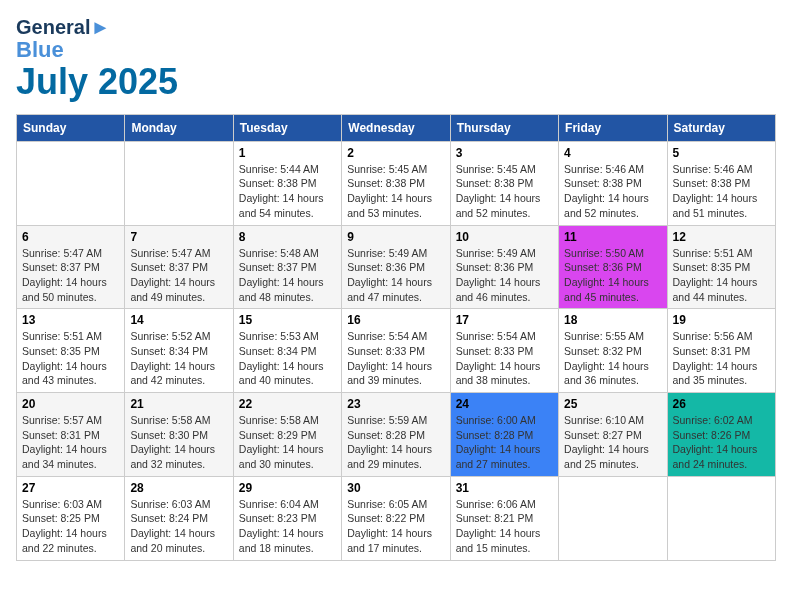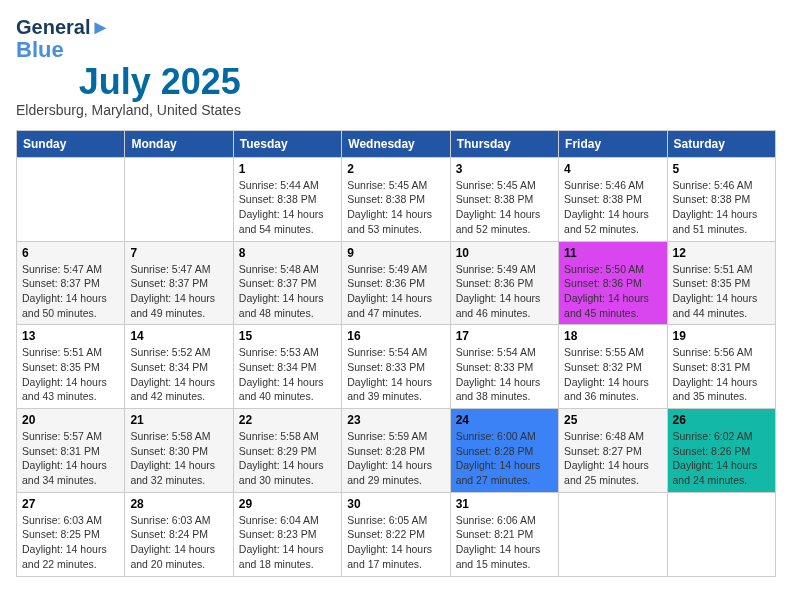--- a/index.html
+++ b/index.html
@@ -87,21 +87,20 @@
   <div class="logo">
     <div style="display:flex;align-items:center;">
       <span class="logo-text">
         <span style="color:#1a3a5c;">General</span><span style="color:#4a90d9;">►</span>
       </span>
     </div>
     <span class="logo-text" style="color:#4a90d9;font-size:22px;">Blue</span>
   </div>
   <div class="title-block">
     <div class="month-title">July 2025</div>
-    <div class="location">Eldersburg, Maryland, United States</div>
   </div>
 </div>
 
 <table class="calendar">
   <thead>
     <tr id="weekday-header">
         <th>Sunday</th>
         <th>Monday</th>
         <th>Tuesday</th>
         <th>Wednesday</th>
@@ -259,21 +258,21 @@
 Daylight: 14 hours and 29 minutes.</div>
         </td>
         <td style="background: #3b82f6;">
           <span class="day-number">24</span>
           <div class="day-info" style="white-space: pre-line;">Sunrise: 6:00 AM
 Sunset: 8:28 PM
 Daylight: 14 hours and 27 minutes.</div>
         </td>
         <td style="background: rgb(245, 245, 245);">
           <span class="day-number">25</span>
-          <div class="day-info" style="white-space: pre-line;">Sunrise: 6:48 AM
+          <div class="day-info" style="white-space: pre-line;">Sunrise: 6:10 AM
 Sunset: 8:27 PM
 Daylight: 14 hours and 25 minutes.</div>
         </td>
         <td style="background: #14b8a6;">
           <span class="day-number">26</span>
           <div class="day-info" style="white-space: pre-line;">Sunrise: 6:02 AM
 Sunset: 8:26 PM
 Daylight: 14 hours and 24 minutes.</div>
         </td>
       </tr>

